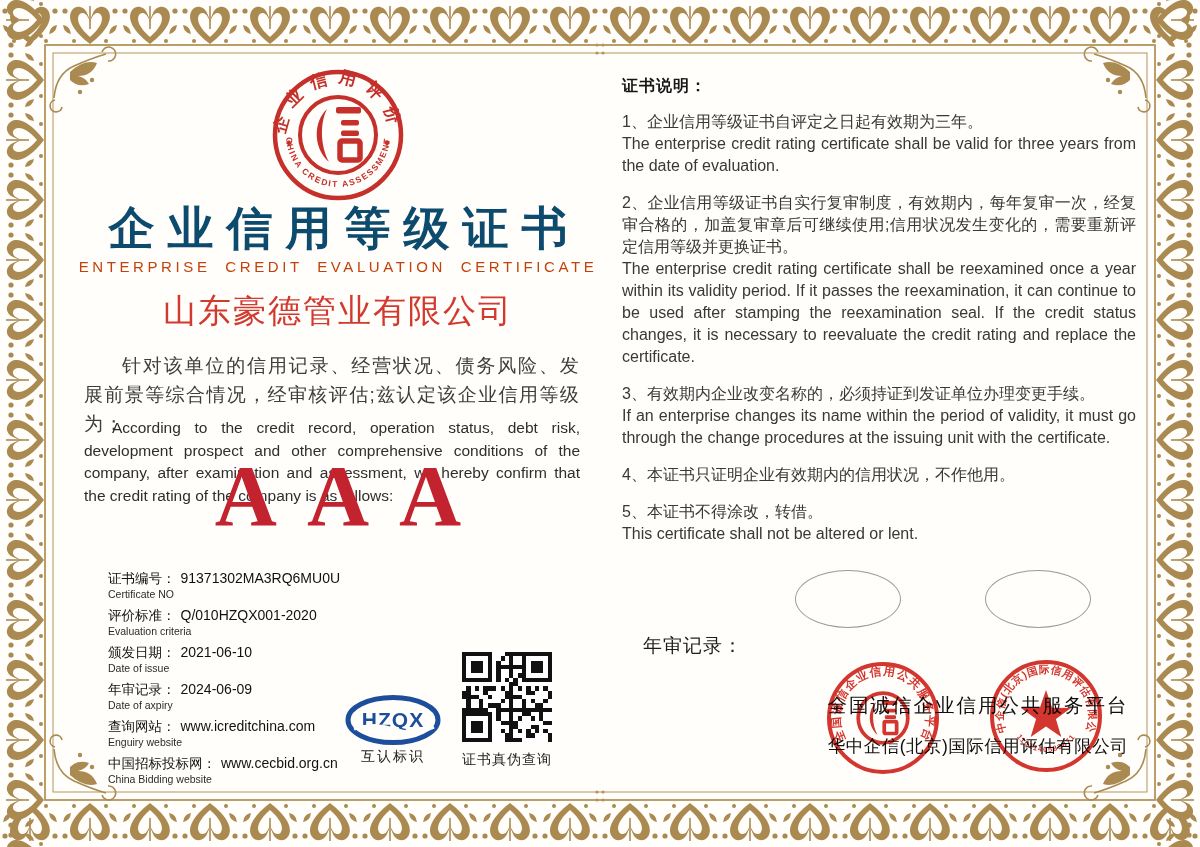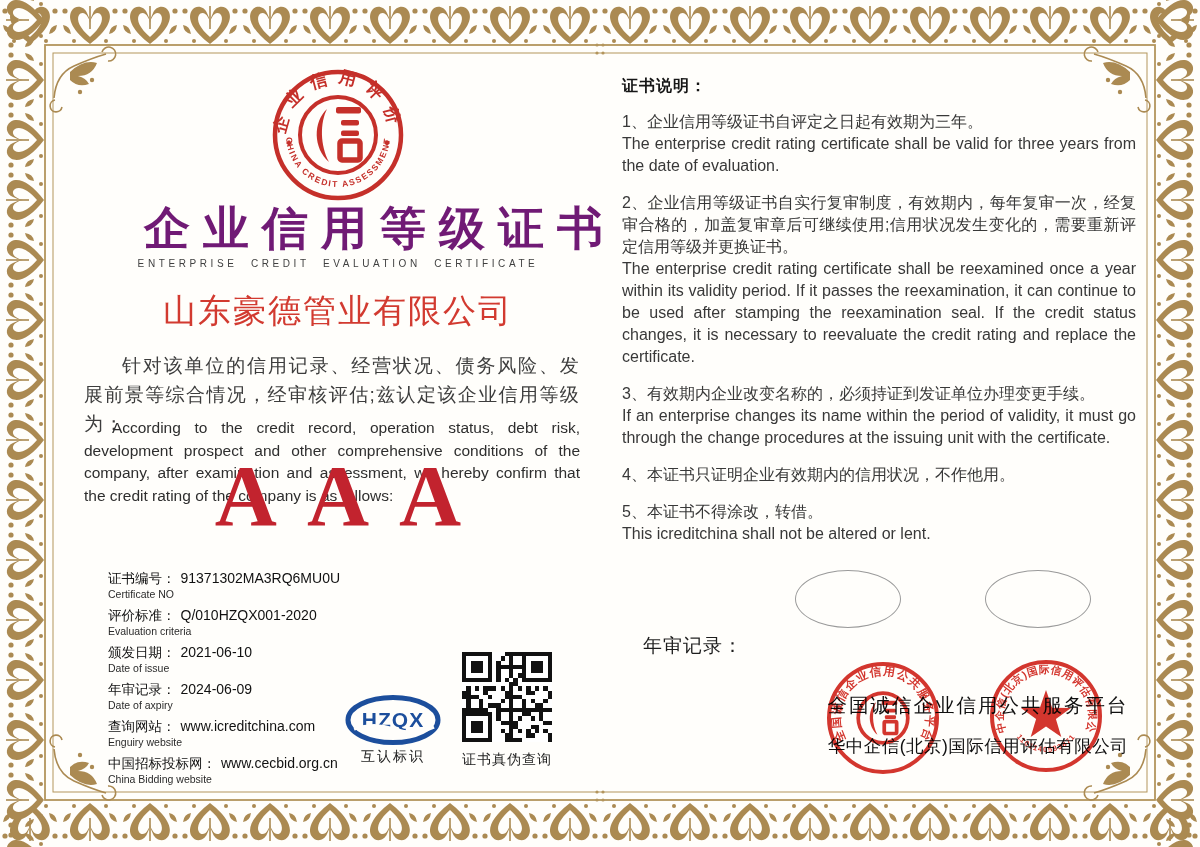--- a/index.html
+++ b/index.html
@@ -5,27 +5,27 @@
   html,body{margin:0;padding:0;background:#e8e8e8;}
   .page{
     position:relative;width:1200px;height:847px;background:#fffefb;
     font-family:"Liberation Sans","DejaVu Sans",sans-serif;overflow:hidden;
     margin:0 auto;
   }
   .abs{position:absolute;}
   svg{display:block;}
   
   .title-cn{
-    left:60px;top:198px;width:556px;text-align:right;
+    left:60px;top:198px;width:556px;text-align:center;
     font-family:"Liberation Serif","DejaVu Serif",serif;font-weight:bold;
-    font-size:46px;color:#701a75;letter-spacing:13px;text-indent:13px;white-space:nowrap;
+    font-size:46px;color:#0c4a6e;letter-spacing:13px;text-indent:13px;white-space:nowrap;
   }
   .title-en{
     left:60px;top:258px;width:556px;text-align:center;
-    font-size:10px;color:#404040;letter-spacing:3.6px;word-spacing:7px;font-weight:500;white-space:nowrap;
+    font-size:15px;color:#c2410c;letter-spacing:3.6px;word-spacing:7px;font-weight:500;white-space:nowrap;
   }
   .company{
     left:60px;top:289px;width:556px;text-align:center;
     font-size:33px;color:#d23a30;letter-spacing:2px;font-weight:500;white-space:nowrap;
   }
   .intro-cn{
     left:84px;top:351px;width:496px;font-size:19px;line-height:29px;color:#3d3d3d;
     text-align:justify;text-indent:2em;letter-spacing:1.2px;
   }
   .intro-en{
@@ -488,21 +488,21 @@
     </div>
     <div class="r-item">
       <div class="r-cn">3、有效期内企业改变名称的，必须持证到发证单位办理变更手续。</div>
       <div class="r-en">If an enterprise changes its name within the period of validity, it must go through the change procedures at the issuing unit with the certificate.</div>
     </div>
     <div class="r-item">
       <div class="r-cn">4、本证书只证明企业有效期内的信用状况，不作他用。</div>
     </div>
     <div class="r-item">
       <div class="r-cn">5、本证书不得涂改，转借。</div>
-      <div class="r-en">This icreditchina shall not be altered or lent.</div>
+      <div class="r-en">This certificate shall not be altered or lent.</div>
     </div>
   </div>
 
   <div class="abs annual">
     <span class="annual-label">年审记录：</span>
     <div class="review-oval oval-1"></div>
     <div class="review-oval oval-2"></div>
   </div>
 
   <div class="abs issuers">

